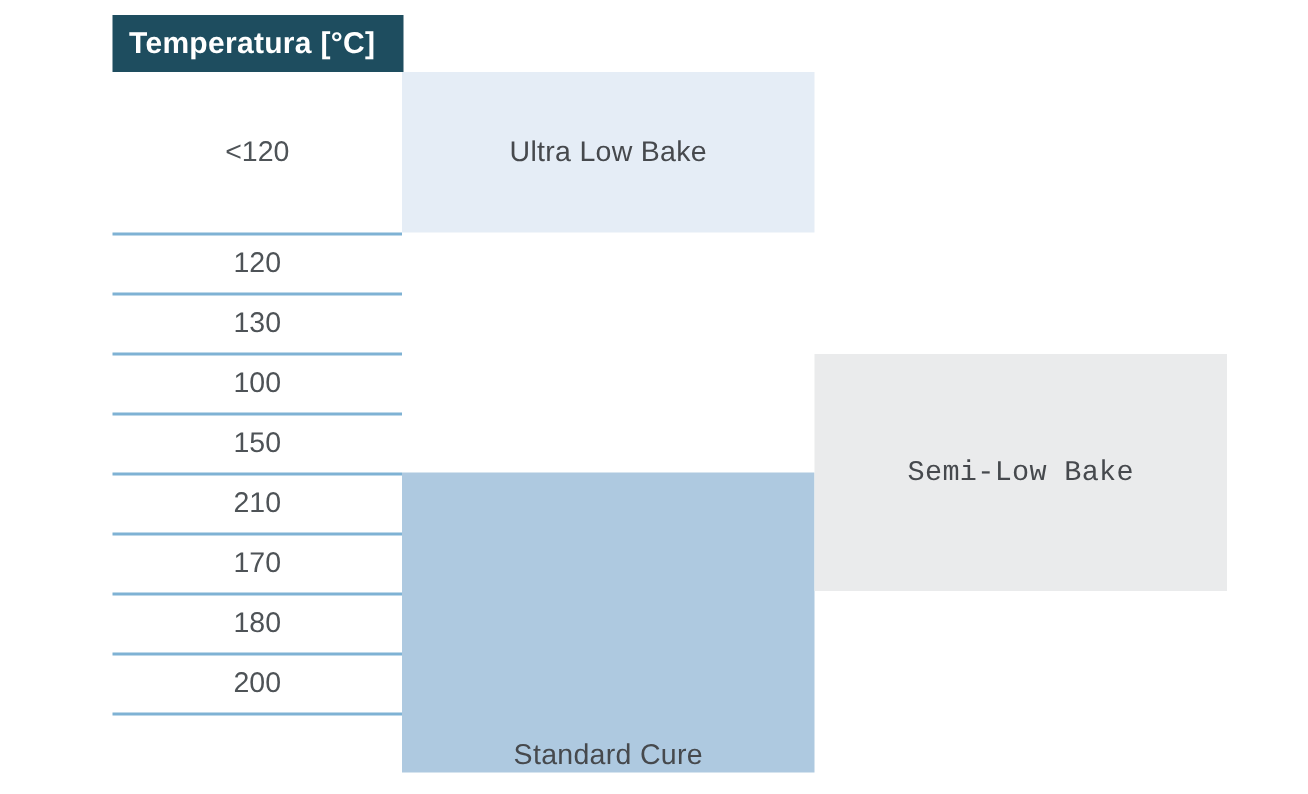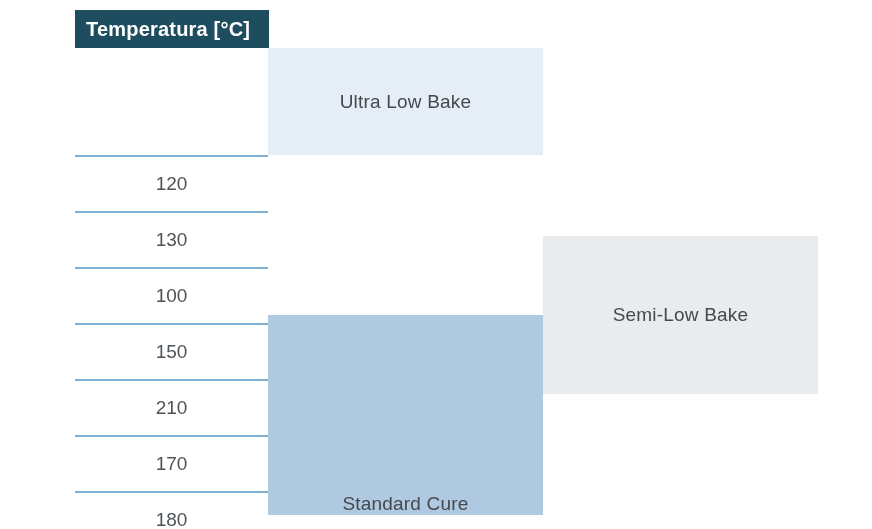--- a/index.html
+++ b/index.html
@@ -45,21 +45,21 @@
   }
   .temp-rows {
     position: absolute;
     left: 75px;
     top: 155px;
     width: 193px;
     border-bottom: 2px solid var(--line-color, #7fb2d4);
     box-sizing: border-box;
   }
   .temp-row {
-    height: 56px;
+    height: 40px;
     box-sizing: border-box;
     border-top: 2px solid var(--line-color, #7fb2d4);
     display: flex;
     align-items: center;
     justify-content: center;
     font-size: 19px;
     color: #4e5357;
   }
   .block {
     position: absolute;
@@ -77,20 +77,23 @@
 </style>
 </head>
 <body>
 
 <div class="canvas">
 
   <div class="header-box" style="background: rgb(30, 77, 95); color: rgb(255, 255, 255);">
     <span>Temperatura [°C]</span>
   </div>
 
+  <div class="temp-first">
+    <span>&lt;120</span>
+  </div>
 
   <div class="temp-rows">
     <div class="temp-row">
         <span>120</span>
       </div>
     <div class="temp-row">
         <span>130</span>
       </div>
     <div class="temp-row">
         <span>100</span>
@@ -114,17 +117,17 @@
 
   <div class="block block-ultra" style="background: rgb(229, 237, 246); align-items: center;">
     <span>Ultra Low Bake</span>
   </div>
 
 
   <div class="block block-std" style="background: rgb(174, 201, 224); align-items: flex-end;">
     <span>Standard Cure</span>
   </div>
 
-  <div class="block block-semi" style="background: rgb(234, 235, 236);">
+  <div class="block block-semi" style="background: rgb(234, 235, 236); font-family: Liberation Mono, monospace;">
     <span>Semi-Low Bake</span>
   </div>
 
 </div>
 
 </body></html>

